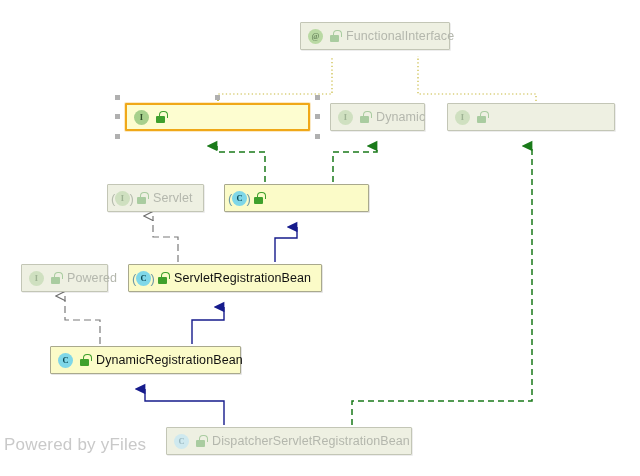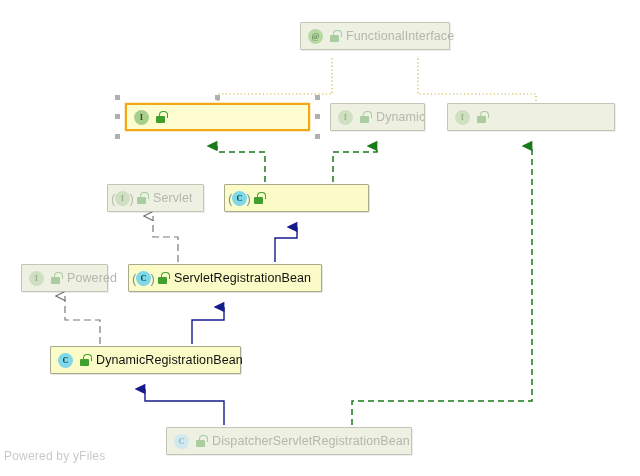--- a/index.html
+++ b/index.html
@@ -131,22 +131,22 @@
   .handle {
     position: absolute;
     width: 5px;
     height: 5px;
     background: #b0b0b0;
   }
   
   #watermark {
     position: absolute;
     left: 4px;
-    bottom: 13px;
-    font-size: 12px;
+    bottom: 21px;
+    font-size: 17px;
     color: #c9c9c9;
     letter-spacing: 0.2px;
   }
 </style>
 </head>
 <body>
 
 <div id="canvas">
 
   <svg id="edge-layer" width="640" height="476" viewBox="0 0 640 476">

